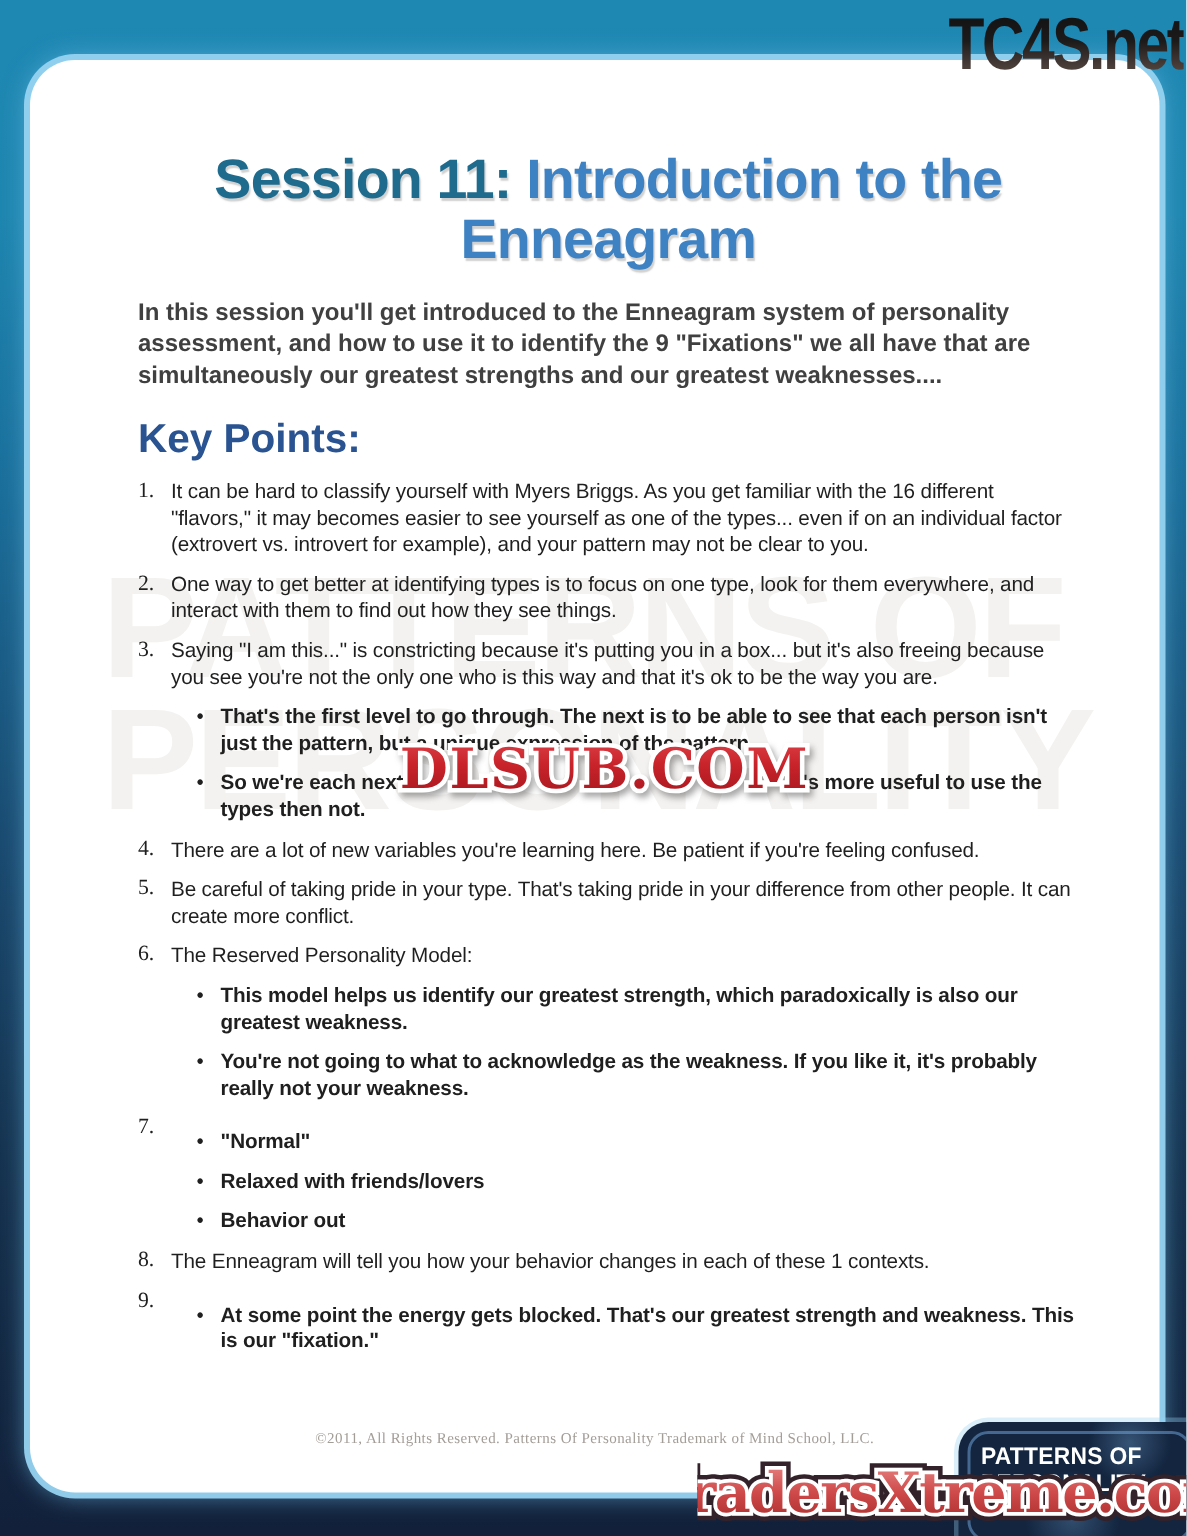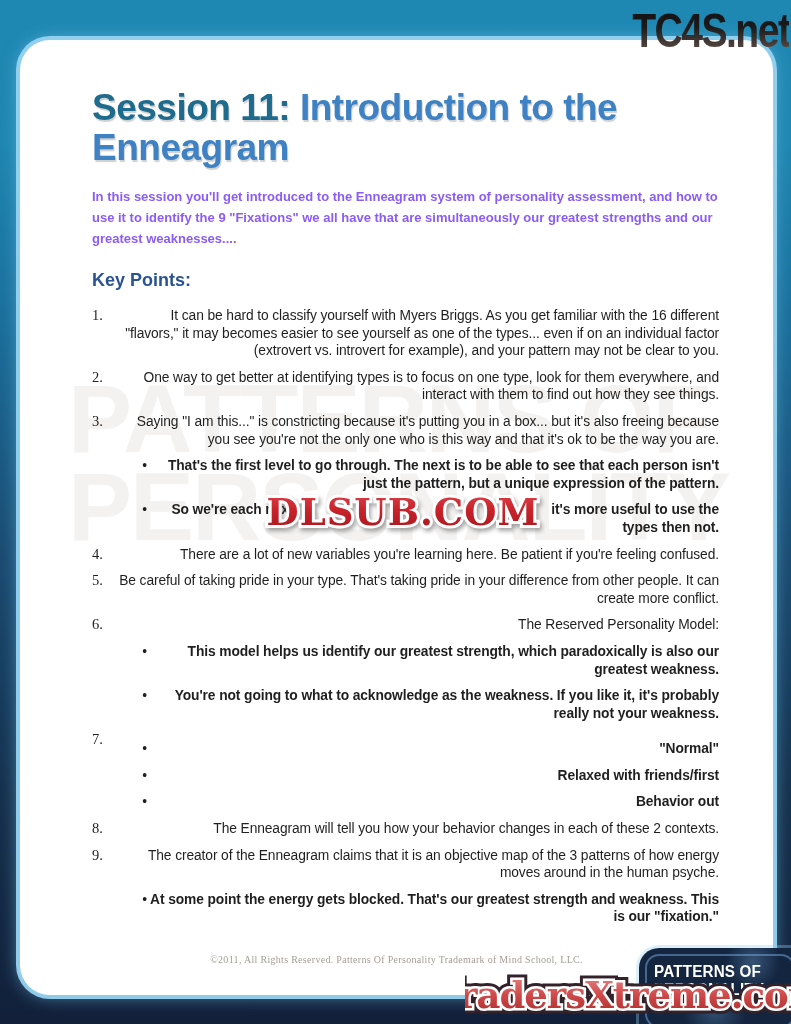--- a/index.html
+++ b/index.html
@@ -13,35 +13,36 @@
     background:#ffffff;border-radius:30px;overflow:hidden;
     box-shadow:0 0 0 4px rgba(150,210,240,0.95),0 0 18px rgba(110,190,230,0.8);
   }
   .bg-watermark{
     position:absolute;left:48px;top:335px;z-index:0;
     font-weight:bold;font-size:96px;line-height:88px;letter-spacing:-2px;
     color:#f4f2f0;white-space:nowrap;
   }
   .content{position:relative;z-index:1;padding:48px 54px 0 72px;}
   .title{
-    margin:0;font-size:37px;line-height:40px;font-weight:bold;letter-spacing:-0.5px;
+    margin:12px;font-size:37px;line-height:40px;font-weight:bold;letter-spacing:-0.5px;
     text-shadow:1px 2px 1px rgba(120,120,120,0.35);
+    text-align:center;
   }
   .title .t1{color:#1f6b8d;}
   .title .t2{color:#3e82c4;}
   .intro{
-    margin:18px 0 0 0;font-weight:bold;font-size:13px;line-height:21px;color:#8b5cf6;
+    margin:18px 0 0 0;font-weight:bold;font-size:16px;line-height:21px;color:#404040;
   }
   .keypoints{
-    margin:18px 0 0 0;font-size:18px;line-height:26px;font-weight:bold;color:#2a5392;
+    margin:18px 0 0 0;font-size:27px;line-height:26px;font-weight:bold;color:#2a5392;
   }
   .list{list-style:none;margin:14px 0 0 0;padding:0;font-size:13.8px;line-height:17.6px;color:#1f1f1f;letter-spacing:-0.1px;}
   .list > li{display:flex;margin-bottom:9px;}
   .list .num{flex:0 0 22px;font-family:"Liberation Serif",serif;font-size:14.5px;color:#1f1f1f;}
-  .list .itext{flex:1;text-align:right;}
+  .list .itext{flex:1;}
   .sub{list-style:none;margin:9px 0 0 0;padding:0 0 0 17px;}
   .sub li{display:flex;margin-bottom:9px;}
   .sub li:last-child{margin-bottom:0;}
   .sub .bullet{flex:0 0 16px;}
   .sub .btext{flex:1;font-weight:bold;}
   .wm-gap{display:inline-block;width:258px;}
   .footer{
     position:absolute;left:0;right:0;bottom:30px;z-index:1;text-align:center;
     font-family:Liberation Serif, serif;font-size:10px;letter-spacing:0.3px;color:#a39d97;
   }
@@ -148,37 +149,36 @@
         <li>
           <span class="num">7.</span>
           <div class="itext">
             <ul class="sub">
               <li>
                 <span class="bullet">•</span>
                 <div class="btext">"Normal"</div>
               </li>
               <li>
                 <span class="bullet">•</span>
-                <div class="btext">Relaxed with friends/first</div>
+                <div class="btext">Relaxed with friends/lovers</div>
               </li>
               <li>
                 <span class="bullet">•</span>
                 <div class="btext">Behavior out</div>
               </li>
             </ul>
           </div>
         </li>
         <li>
           <span class="num">8.</span>
-          <div class="itext">The Enneagram will tell you how your behavior changes in each of these 2 contexts.</div>
+          <div class="itext">The Enneagram will tell you how your behavior changes in each of these 1 contexts.</div>
         </li>
         <li>
           <span class="num">9.</span>
           <div class="itext">
-            <span>The creator of the Enneagram claims that it is an objective map of the 3 patterns of how energy moves around in the human psyche.</span>
             <ul class="sub">
               <li>
                 <span class="bullet">•</span>
                 <div class="btext">At some point the energy gets blocked. That's our greatest strength and weakness. This is our "fixation."</div>
               </li>
             </ul>
           </div>
         </li>
       </ol>
     </div>

